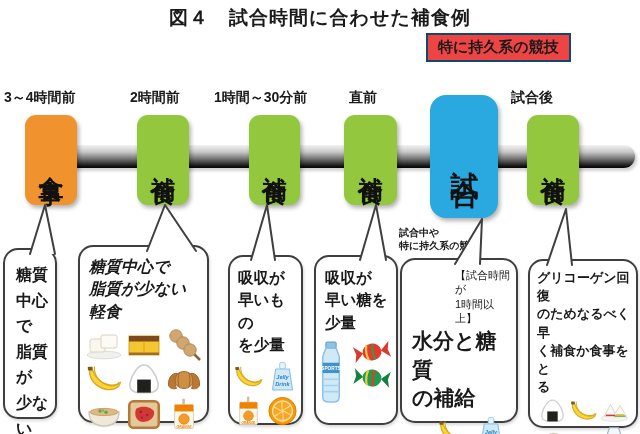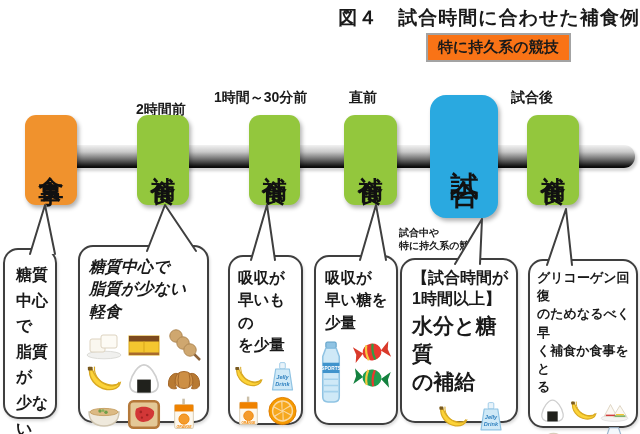--- a/index.html
+++ b/index.html
@@ -1,30 +1,30 @@
 <!DOCTYPE html>
 <html><head>
 <meta charset="utf-8">
 <style>
   html,body{margin:0;padding:0;background:#fff;}
   *{box-sizing:border-box;font-family:"Liberation Sans","DejaVu Sans",sans-serif;}
   .canvas{position:relative;width:640px;height:434px;background:#fff;overflow:hidden;color:#1a1a1a;}
 
-  .title{position:absolute;left:0;top:5px;width:100%;text-align:right;
+  .title{position:absolute;left:0;top:5px;width:100%;text-align:center;
          font-size:19px;font-weight:700;letter-spacing:1px;}
 
-  .note-box{position:absolute;left:426px;top:33px;border:2px solid #a3a3a3;
-            background:#f97316;padding:3px 10px;font-size:15px;font-weight:700;}
+  .note-box{position:absolute;left:426px;top:33px;border:2px solid #0c4a6e;
+            background:#ef4444;padding:3px 10px;font-size:15px;font-weight:700;}
 
   .bar{position:absolute;left:50px;top:145px;width:585px;height:23px;border-radius:11px;
        background:linear-gradient(to bottom,#f2f2f2 0%,#c9c9c9 30%,#6e6e6e 62%,#0a0a0a 95%);
        box-shadow:2px 3px 3px rgba(0,0,0,.18);}
 
   .tlabel{position:absolute;top:89px;font-size:14px;font-weight:700;white-space:nowrap;}
-  .t0{left:4px;}.t1{left:136px;margin-top:12px;}.t2{left:214px;}.t3{left:349px;}.t5{left:511px;}
+  .t0{left:4px;}.t1{left:130px;}.t2{left:214px;}.t3{left:349px;}.t5{left:511px;}
 
   .stage-box{position:absolute;display:flex;align-items:center;justify-content:center;
              border-radius:11px;box-shadow:2px 3px 4px rgba(0,0,0,.30);}
   .vtext{writing-mode:vertical-rl;text-orientation:upright;font-weight:700;
          font-size:25px;letter-spacing:4px;color:#111;line-height:1;}
   .sb0{left:25px;top:115px;width:52px;height:90px;}
   .sb1{left:137px;top:115px;width:52px;height:90px;}
   .sb2{left:249px;top:115px;width:51px;height:90px;}
   .sb3{left:344px;top:115px;width:53px;height:90px;}
   .sb4{left:430px;top:95px;width:68px;height:123px;border-radius:16px;}
@@ -39,21 +39,21 @@
   .btext{white-space:pre-line;font-weight:700;}
   .b1{left:3px;top:248px;width:54px;height:171px;}
   .b1 .btext{padding:12px 4px 0 11px;font-size:16px;line-height:1.6;}
   .b2{left:78px;top:245px;width:131px;height:178px;font-style:italic;}
   .b2 .btext{padding:9px 6px 0 9px;font-size:16px;line-height:1.4;}
   .b3{left:228px;top:255px;width:75px;height:170px;}
   .b3 .btext{padding:10px 3px 0 8px;font-size:15.5px;line-height:1.45;}
   .b4{left:314px;top:255px;width:84px;height:170px;}
   .b4 .btext{padding:10px 3px 0 9px;font-size:15.5px;line-height:1.45;}
   .b5{left:400px;top:258px;width:118px;height:165px;}
-  .b5 .bhead{padding:8px 4px 0 10px;font-size:16px;font-weight:700;line-height:1.3;white-space:pre-line;}
+  .b5 .bhead{padding:8px 4px 0 10px;font-size:11px;font-weight:400;line-height:1.3;white-space:pre-line;margin-left:43px;}
   .b5 .btext{padding:2px 4px 0 10px;font-size:21px;line-height:1.35;}
   .b6{left:528px;top:259px;width:110px;height:169px;}
   .b6 .btext{padding:8px 2px 0 7px;font-size:13px;line-height:1.4;}
 
   .icons{display:flex;flex-wrap:wrap;align-items:center;justify-content:center;}
   .food{display:inline-flex;align-items:center;justify-content:center;}
   .food svg{width:100%;height:100%;display:block;}
 
   .b2 .icons{padding:4px 4px 0;gap:1px 2px;}
   .b2 .food{width:38px;height:34px;}
@@ -82,20 +82,21 @@
 </head>
 <body>
 
 <div class="canvas">
 
   <div class="title">図４　試合時間に合わせた補食例</div>
   <div class="note-box">特に持久系の競技</div>
 
   <div class="bar"></div>
 
+  <div class="tlabel t0">3～4時間前</div>
   <div class="tlabel t1">2時間前</div>
   <div class="tlabel t2">1時間～30分前</div>
   <div class="tlabel t3">直前</div>
   <div class="tlabel t5">試合後</div>
 
   <div class="stage-box sb0" style="background: rgb(240, 146, 45);">
     <span class="vtext">食事</span>
     </div>
   <div class="stage-box sb1" style="background: rgb(147, 199, 61);">
     <span class="vtext">補食</span>

